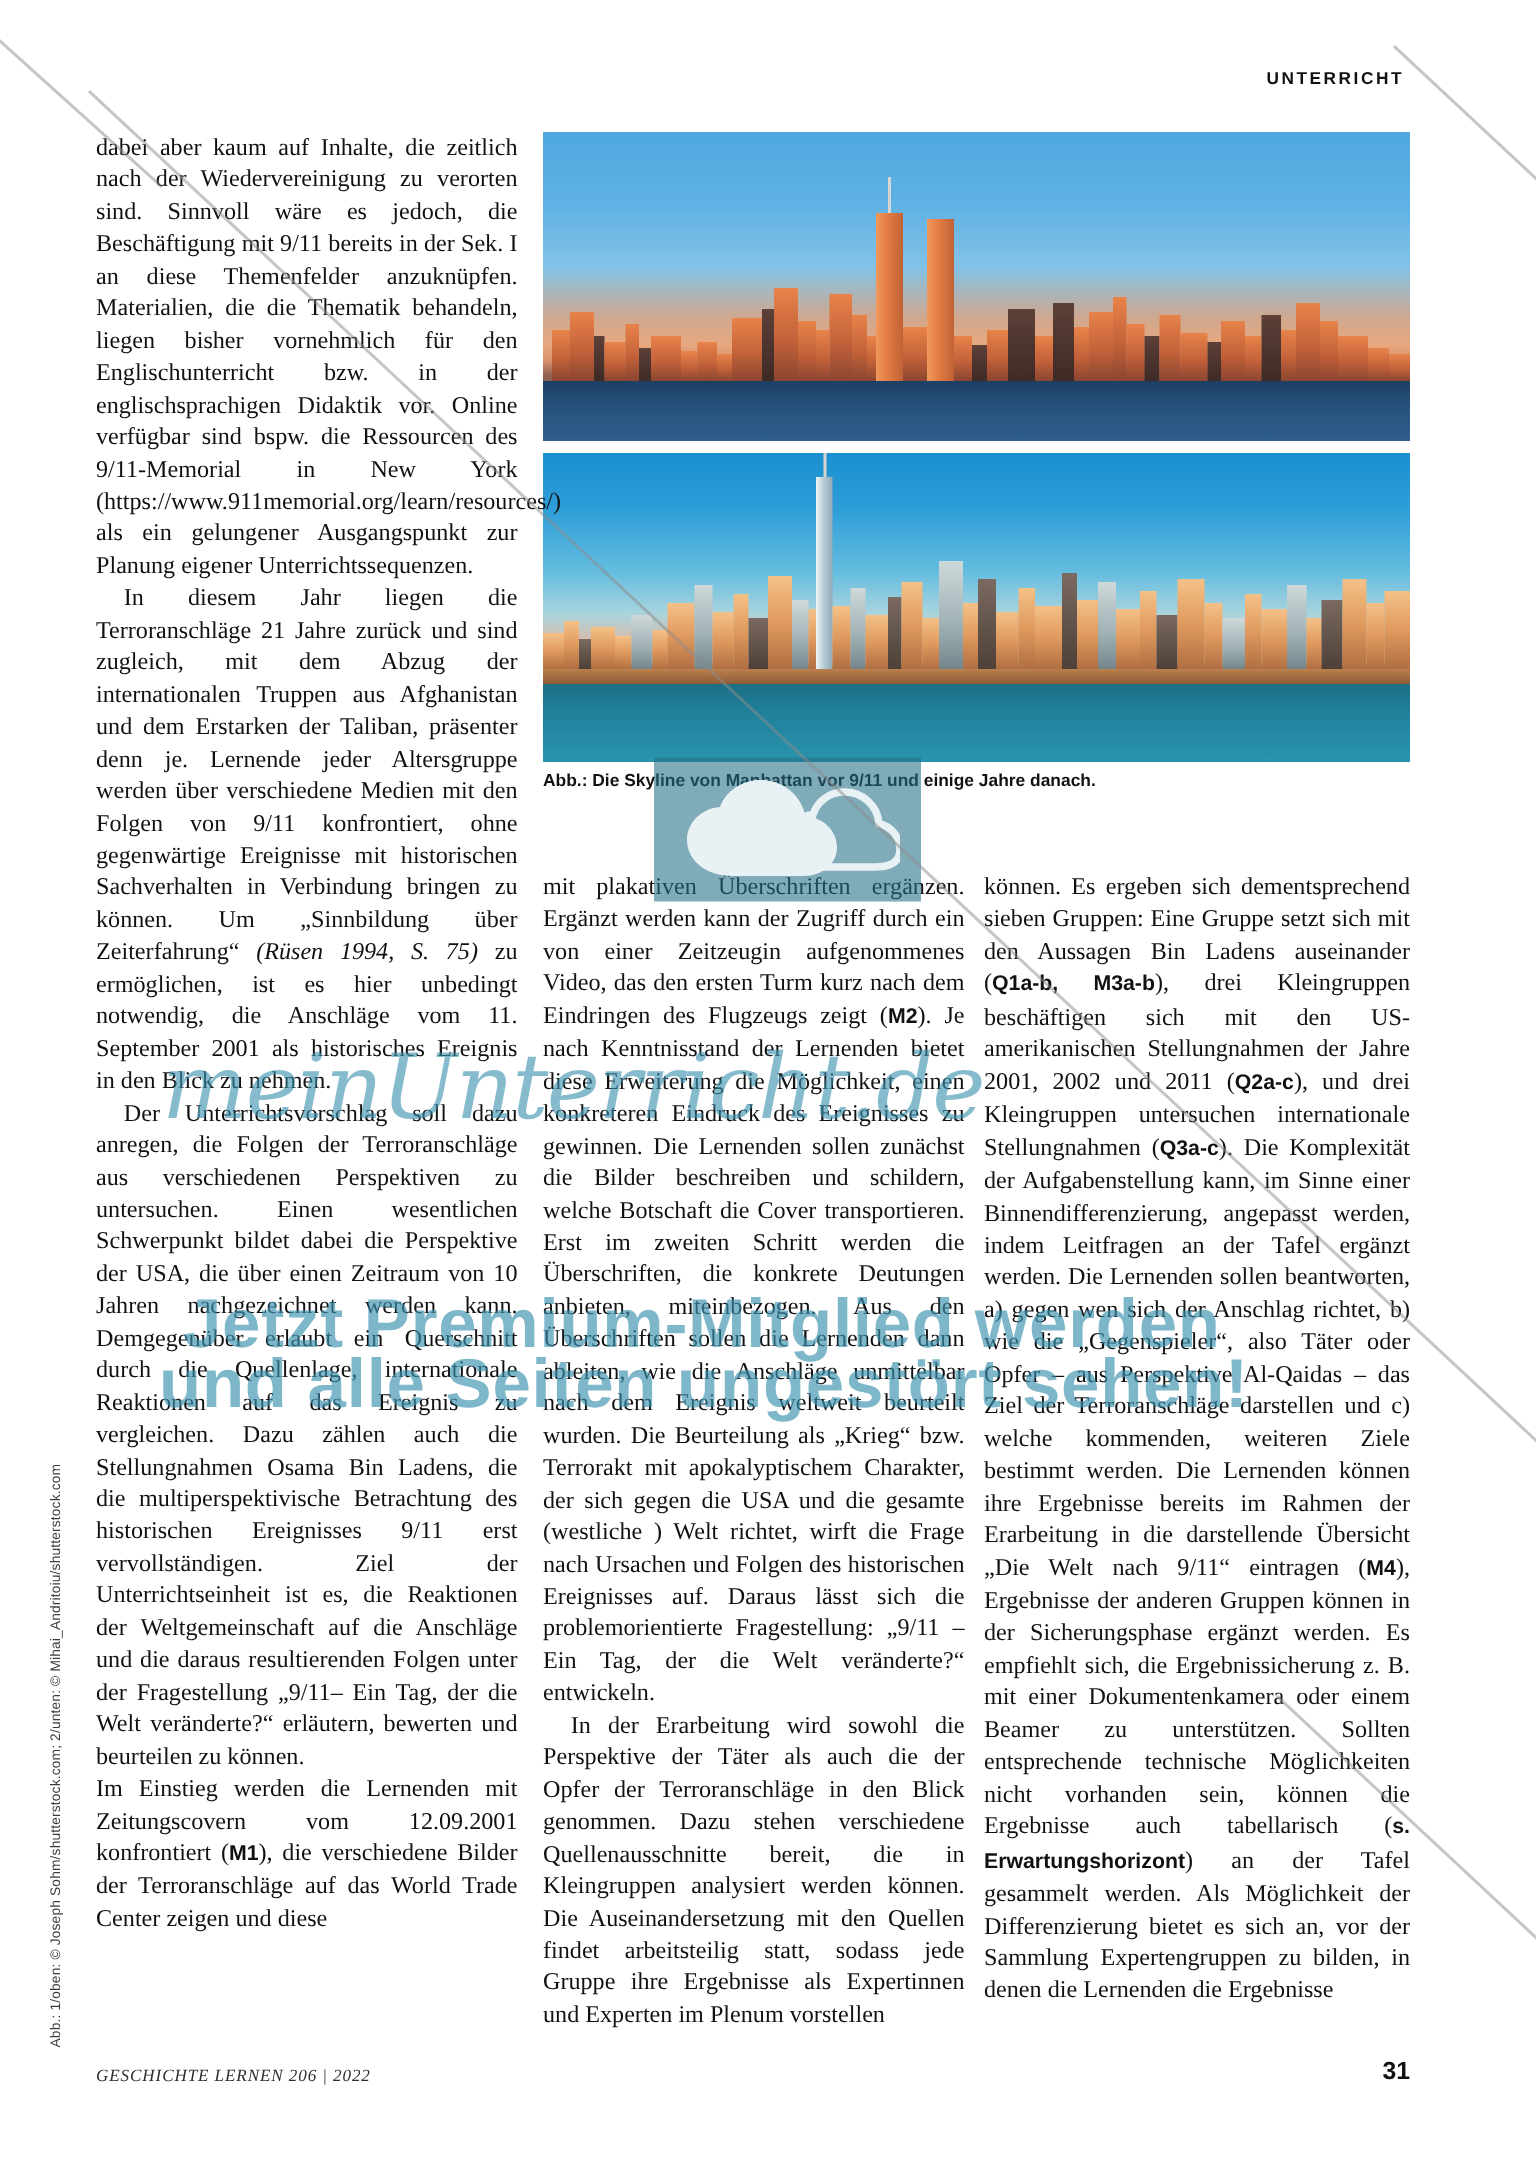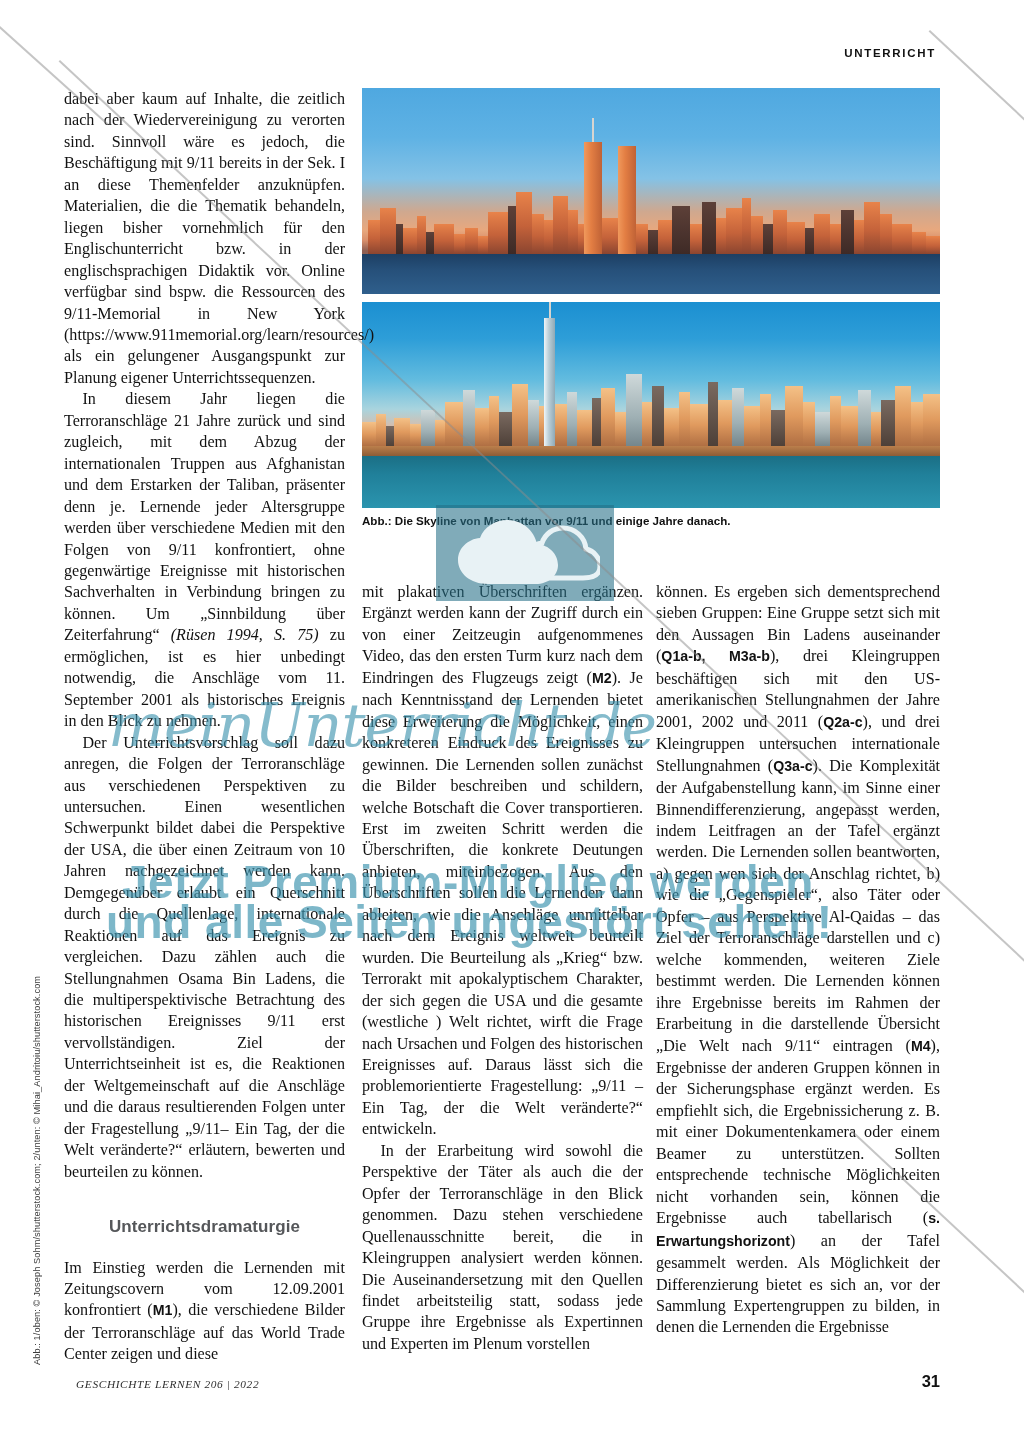--- a/index.html
+++ b/index.html
@@ -215,21 +215,20 @@
 
   
   .footer-left {
     position: absolute;
     left: 64px; top: 1378px;
     font-family: "Liberation Serif", serif;
     font-style: italic;
     font-size: 11.4px;
     letter-spacing: 0.6px;
     color: #2e2e2e;
-    margin-left: 12px;
   }
   .footer-page {
     position: absolute;
     right: 84px; top: 1372px;
     font-family: "Liberation Sans", sans-serif;
     font-weight: 700;
     font-size: 16.5px;
     color: #111111;
   }
 </style>
@@ -353,21 +352,20 @@
       </div>
     </div>
 
     <div class="caption">Abb.: Die Skyline von Manhattan vor 9/11 und einige Jahre danach.</div>
   </div>
 
   <div class="col" id="col1">
     <p class="first">dabei aber kaum auf Inhalte, die zeitlich nach der Wiedervereinigung zu verorten sind. Sinnvoll wäre es jedoch, die Beschäftigung mit 9/11 bereits in der Sek. I an diese Themenfelder anzuknüpfen. Materialien, die die Thematik behandeln, liegen bisher vornehmlich für den Englischunterricht bzw. in der englischsprachigen Didaktik vor. Online verfügbar sind bspw. die Ressourcen des 9/11-Memorial in New York (https://www.911memorial.org/learn/resources/) als ein gelungener Ausgangspunkt zur Planung eigener Unterrichtssequenzen.</p>
     <p><span>In diesem Jahr liegen die Terroranschläge 21 Jahre zurück und sind zugleich, mit dem Abzug der internationalen Truppen aus Afghanistan und dem Erstarken der Taliban, präsenter denn je. Lernende jeder Altersgruppe werden über verschiedene Medien mit den Folgen von 9/11 konfrontiert, ohne gegenwärtige Ereignisse mit historischen Sachverhalten in Verbindung bringen zu können. Um „Sinnbildung über Zeiterfahrung“ </span><em class="src">(Rüsen 1994, S. 75)</em><span> zu ermöglichen, ist es hier unbedingt notwendig, die Anschläge vom 11. September 2001 als historisches Ereignis in den Blick zu nehmen.</span></p>
     <p>Der Unterrichtsvorschlag soll dazu anregen, die Folgen der Terroranschläge aus verschiedenen Perspektiven zu untersuchen. Einen wesentlichen Schwerpunkt bildet dabei die Perspektive der USA, die über einen Zeitraum von 10 Jahren nachgezeichnet werden kann. Demgegenüber erlaubt ein Querschnitt durch die Quellenlage, internationale Reaktionen auf das Ereignis zu vergleichen. Dazu zählen auch die Stellungnahmen Osama Bin Ladens, die die multiperspektivische Betrachtung des historischen Ereignisses 9/11 erst vervollständigen. Ziel der Unterrichtseinheit ist es, die Reaktionen der Weltgemeinschaft auf die Anschläge und die daraus resultierenden Folgen unter der Fragestellung „9/11– Ein Tag, der die Welt veränderte?“ erläutern, bewerten und beurteilen zu können.</p>
-    <h2 class="sec-head">Unterrichtsdramaturgie</h2>
     <p class="after-head"><span>Im Einstieg werden die Lernenden mit Zeitungscovern vom 12.09.2001 konfrontiert (</span><b class="mat">M1</b><span>), die verschiedene Bilder der Terroranschläge auf das World Trade Center zeigen und diese</span></p>
   </div>
 
   <div class="col" id="col2">
     <p class="first"><span>mit plakativen Überschriften ergänzen. Ergänzt werden kann der Zugriff durch ein von einer Zeitzeugin aufgenommenes Video, das den ersten Turm kurz nach dem Eindringen des Flugzeugs zeigt (</span><b class="mat">M2</b><span>). Je nach Kenntnisstand der Lernenden bietet diese Erweiterung die Möglichkeit, einen konkreteren Eindruck des Ereignisses zu gewinnen. Die Lernenden sollen zunächst die Bilder beschreiben und schildern, welche Botschaft die Cover transportieren. Erst im zweiten Schritt werden die Überschriften, die konkrete Deutungen anbieten, miteinbezogen. Aus den Überschriften sollen die Lernenden dann ableiten, wie die Anschläge unmittelbar nach dem Ereignis weltweit beurteilt wurden. Die Beurteilung als „Krieg“ bzw. Terrorakt mit apokalyptischem Charakter, der sich gegen die USA und die gesamte (westliche ) Welt richtet, wirft die Frage nach Ursachen und Folgen des historischen Ereignisses auf. Daraus lässt sich die problemorientierte Fragestellung: „9/11 – Ein Tag, der die Welt veränderte?“ entwickeln.</span></p>
     <p>In der Erarbeitung wird sowohl die Perspektive der Täter als auch die der Opfer der Terroranschläge in den Blick genommen. Dazu stehen verschiedene Quellenausschnitte bereit, die in Kleingruppen analysiert werden können. Die Auseinandersetzung mit den Quellen findet arbeitsteilig statt, sodass jede Gruppe ihre Ergebnisse als Expertinnen und Experten im Plenum vorstellen</p>
   </div>
 
   <div class="col" id="col3">
     <p class="first"><span>können. Es ergeben sich dementsprechend sieben Gruppen: Eine Gruppe setzt sich mit den Aussagen Bin Ladens auseinander (</span><b class="mat">Q1a-b, M3a-b</b><span>), drei Kleingruppen beschäftigen sich mit den US-amerikanischen Stellungnahmen der Jahre 2001, 2002 und 2011 (</span><b class="mat">Q2a-c</b><span>), und drei Kleingruppen untersuchen internationale Stellungnahmen (</span><b class="mat">Q3a-c</b><span>). Die Komplexität der Aufgabenstellung kann, im Sinne einer Binnendifferenzierung, angepasst werden, indem Leitfragen an der Tafel ergänzt werden. Die Lernenden sollen beantworten, a) gegen wen sich der Anschlag richtet, b) wie die „Gegenspieler“, also Täter oder Opfer – aus Perspektive Al-Qaidas – das Ziel der Terroranschläge darstellen und c) welche kommenden, weiteren Ziele bestimmt werden. Die Lernenden können ihre Ergebnisse bereits im Rahmen der Erarbeitung in die darstellende Übersicht „Die Welt nach 9/11“ eintragen (</span><b class="mat">M4</b><span>), Ergebnisse der anderen Gruppen können in der Sicherungsphase ergänzt werden. Es empfiehlt sich, die Ergebnissicherung z. B. mit einer Dokumentenkamera oder einem Beamer zu unterstützen. Sollten entsprechende technische Möglichkeiten nicht vorhanden sein, können die Ergebnisse auch tabellarisch (</span><b class="mat">s. Erwartungshorizont</b><span>) an der Tafel gesammelt werden. Als Möglichkeit der Differenzierung bietet es sich an, vor der Sammlung Expertengruppen zu bilden, in denen die Lernenden die Ergebnisse</span></p>

